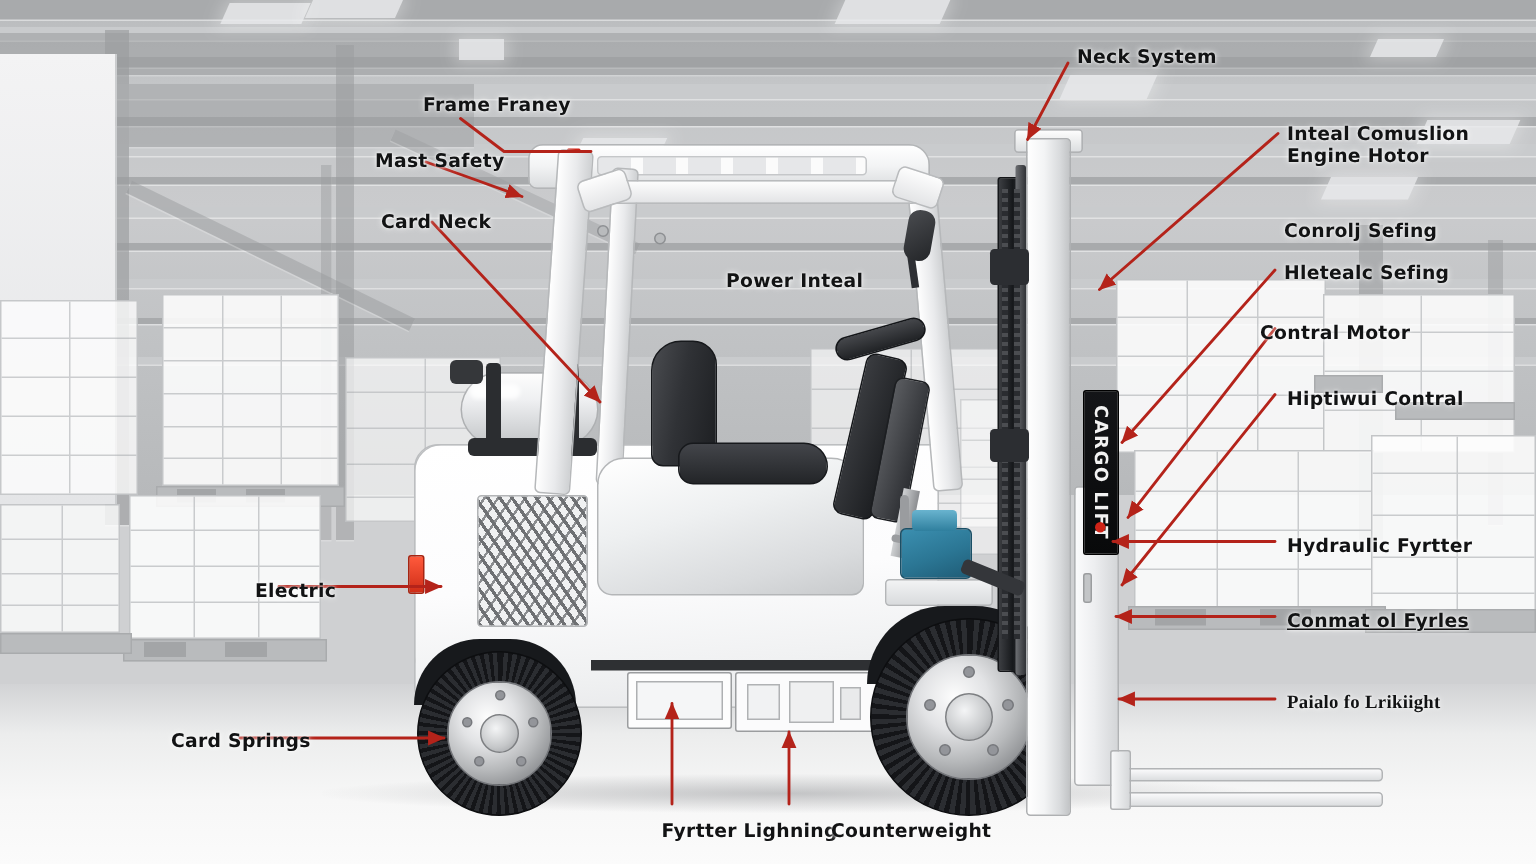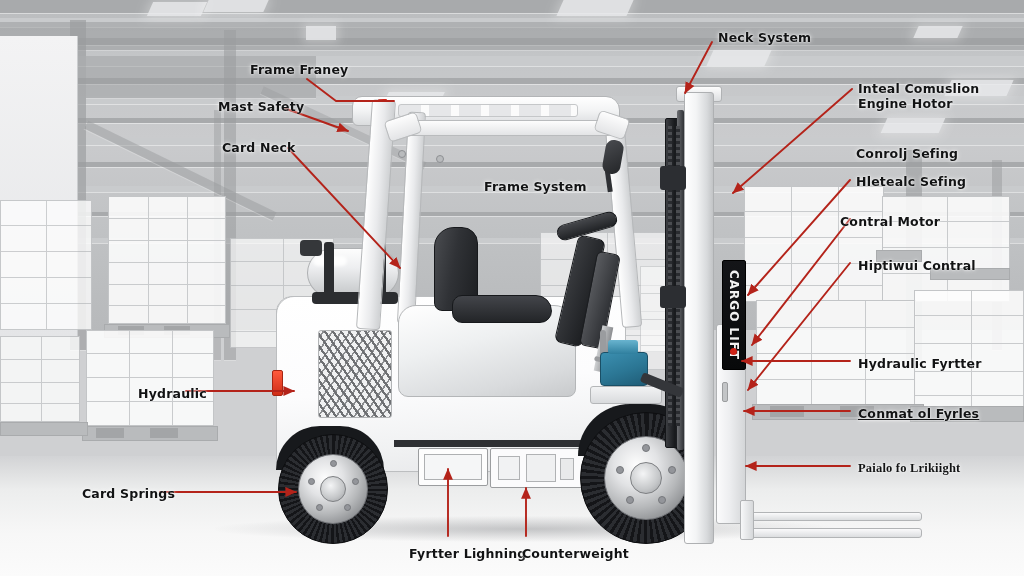--- a/index.html
+++ b/index.html
@@ -249,21 +249,21 @@
   
   .leaders { position:absolute; inset:0; pointer-events:none; }
   .lbl {
     position:absolute; white-space:pre-line;
     font-family:"DejaVu Sans", sans-serif;
     font-size:12.5px; font-weight:700; color:#121314;
     line-height:1.22; letter-spacing:.2px;
     text-shadow:0 0 2px rgba(255,255,255,.95), 0 0 5px rgba(255,255,255,.8);
   }
   .lbl.r { text-align:left; }
-  .lbl.l { text-align:right; }
+  .lbl.l { text-align:right;margin-left:32px; }
 </style>
 </head>
 <body>
 
 <div id="stage">
 
   <div class="bg">
     <div class="ceiling"></div>
 
     <div class="beam" style="left:0;top:0;width:1024px;height:13px;"></div>
@@ -525,27 +525,27 @@
         <path d="M 850,180 L 748,295" marker-end="url(#ah)"></path>
         <path d="M 850,219 L 752,345" marker-end="url(#ah)"></path>
         <path d="M 850,263 L 748,390" marker-end="url(#ah)"></path>
         <path d="M 850,361 L 742,361" marker-end="url(#ah)"></path>
         <path d="M 850,411 L 744,411" marker-end="url(#ah)"></path>
         <path d="M 850,466 L 746,466" marker-end="url(#ah)"></path>
       </g>
   </svg>
 
   <div id="floating-label-layer">
-      <div class="lbl" style="left: 484px; top: 179px;">Frame System</div>
+      <div class="lbl" style="left: 484px; top: 179px;">Power Inteal</div>
     </div>
   <div id="callout-label-layer">
       <div class="lbl l" style="left: 250px; top: 62px;">Frame Franey</div>
       <div class="lbl l" style="left: 218px; top: 99px;">Mast Safety</div>
       <div class="lbl l" style="left: 222px; top: 140px;">Card Neck</div>
-      <div class="lbl l" style="left: 138px; top: 386px;">Hydraulic</div>
+      <div class="lbl l" style="left: 138px; top: 386px;">Electric</div>
       <div class="lbl l" style="left: 82px; top: 486px;">Card Springs</div>
       <div class="lbl l" style="left: 409px; top: 546px;">Fyrtter Lighning</div>
       <div class="lbl l" style="left: 522px; top: 546px;">Counterweight</div>
       <div class="lbl r" style="left: 718px; top: 30px;">Neck System</div>
       <div class="lbl r" style="left: 858px; top: 81px;">Inteal Comuslion
 Engine Hotor</div>
       <div class="lbl r" style="left: 856px; top: 146px;">Conrolj Sefing</div>
       <div class="lbl r" style="left: 856px; top: 174px;">Hletealc Sefing</div>
       <div class="lbl r" style="left: 840px; top: 214px;">Contral Motor</div>
       <div class="lbl r" style="left: 858px; top: 258px;">Hiptiwui Contral</div>

